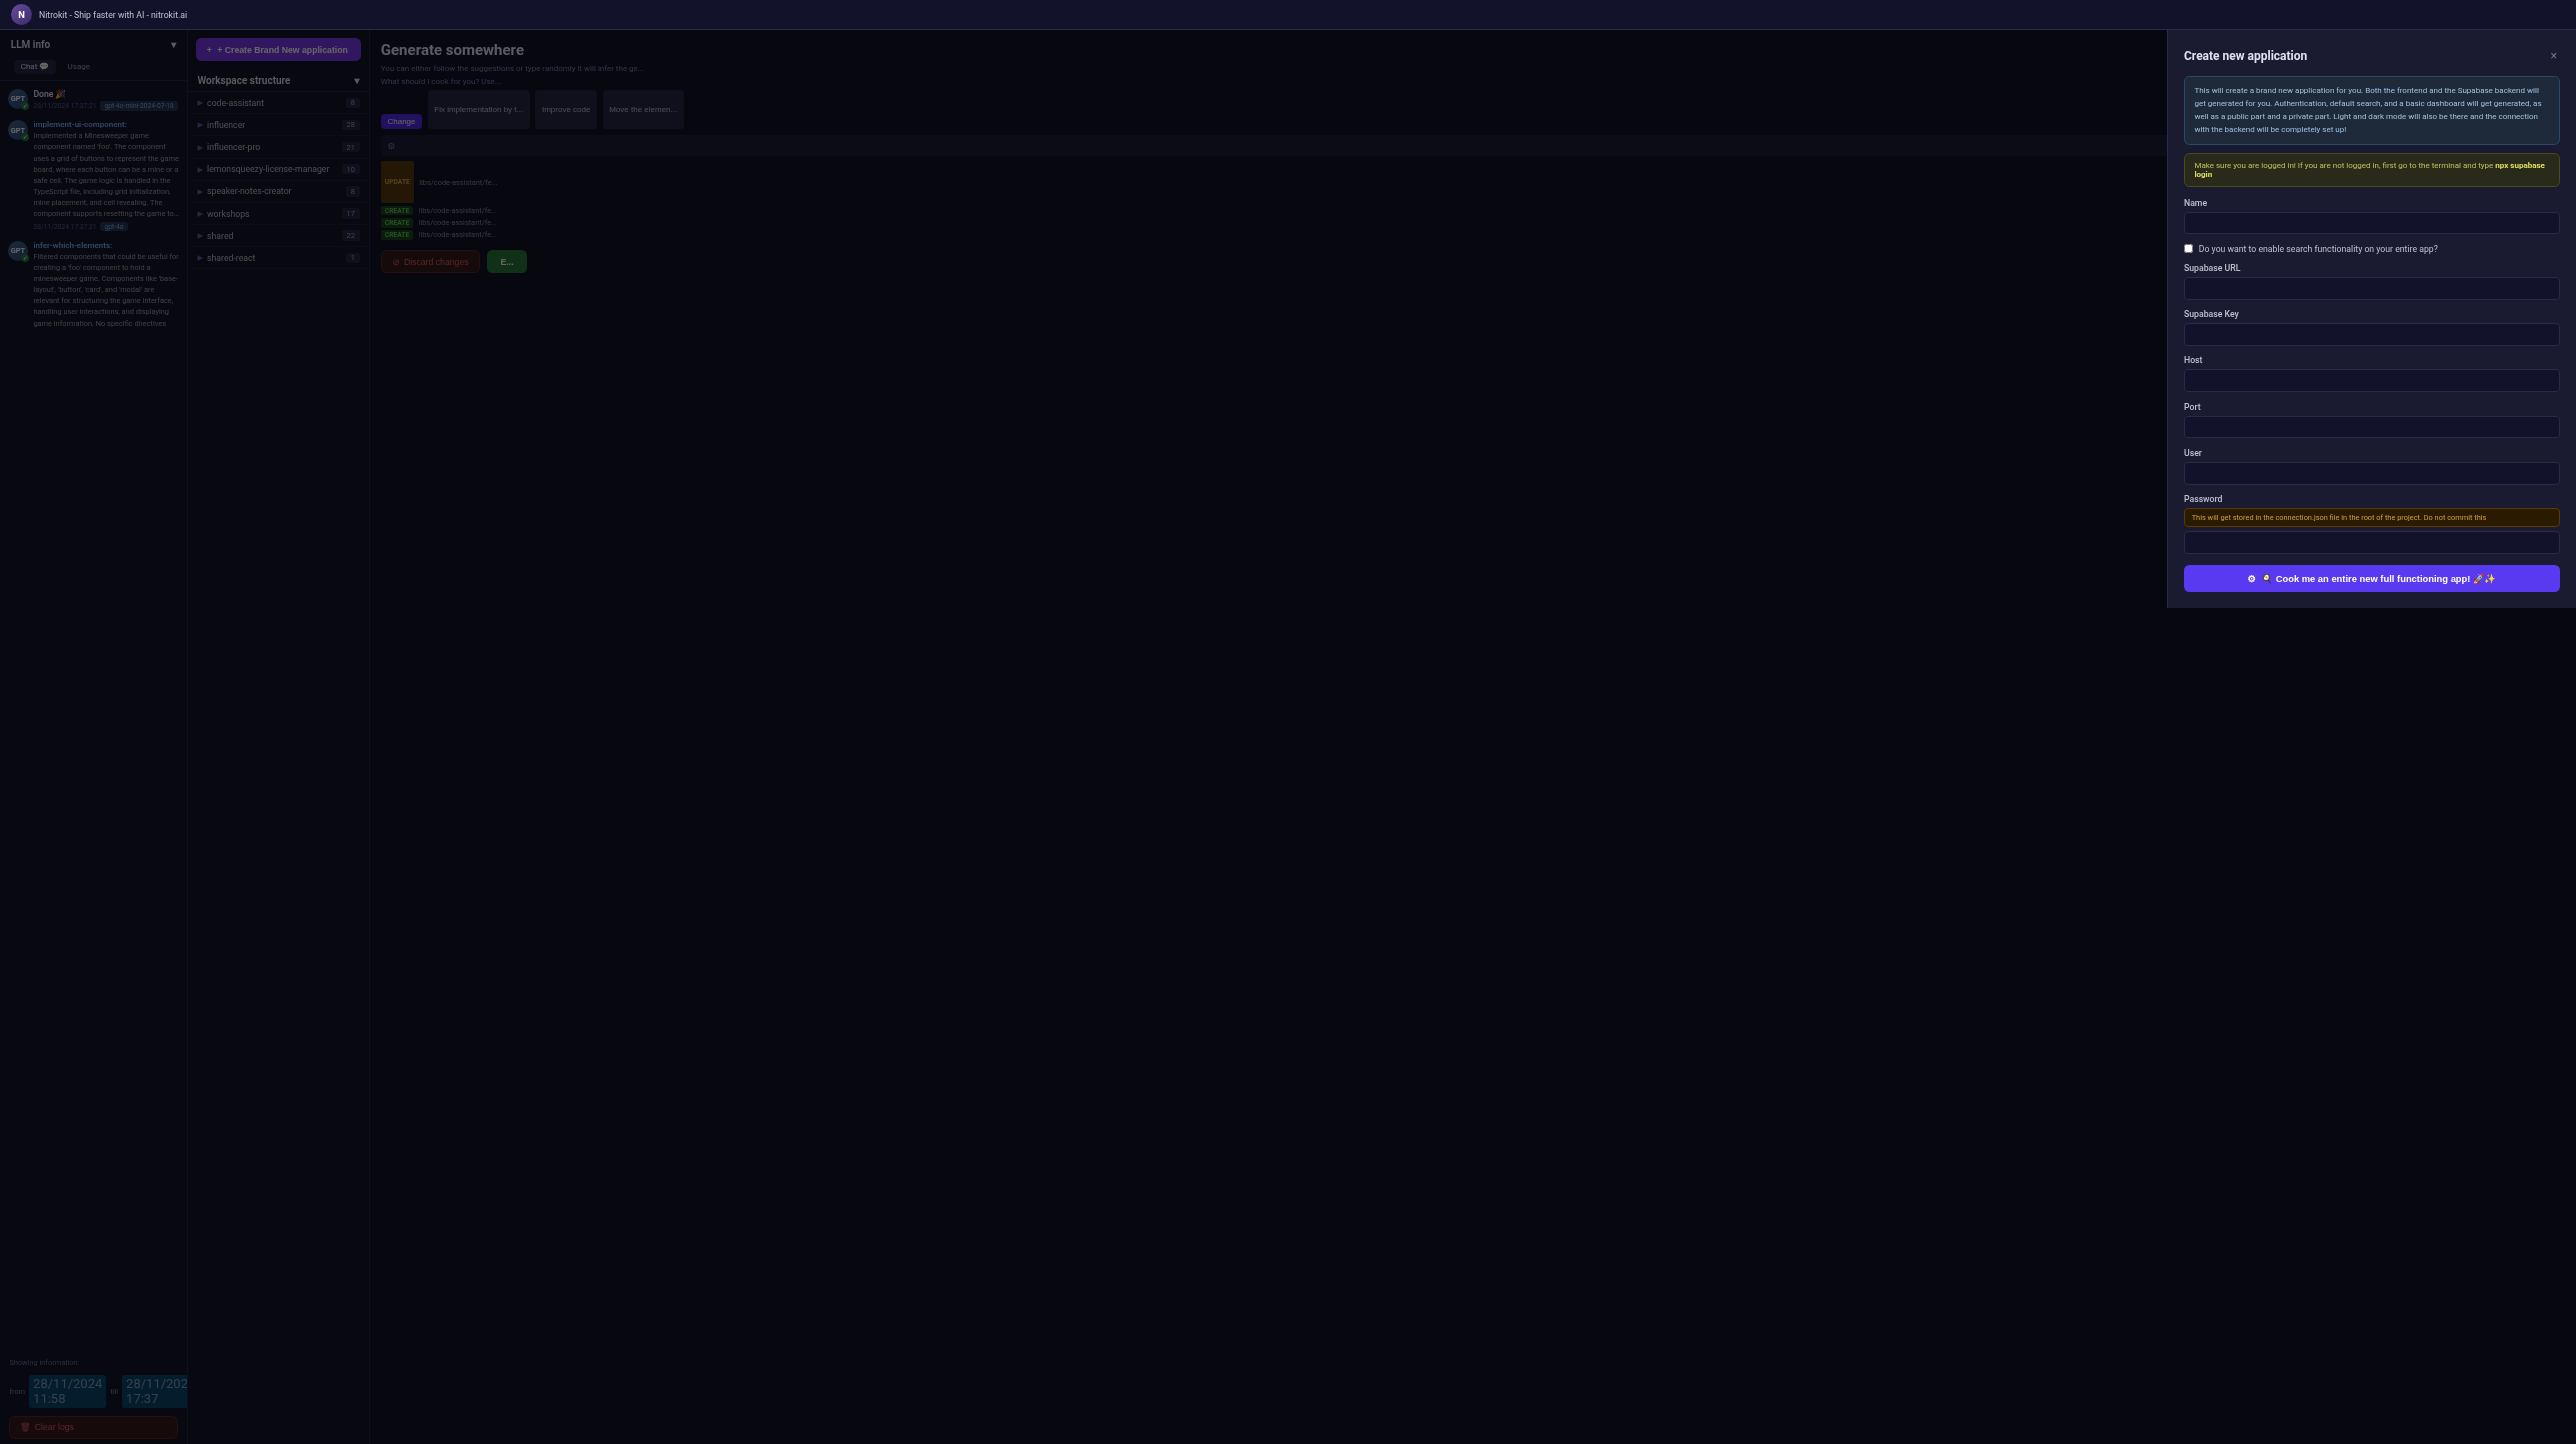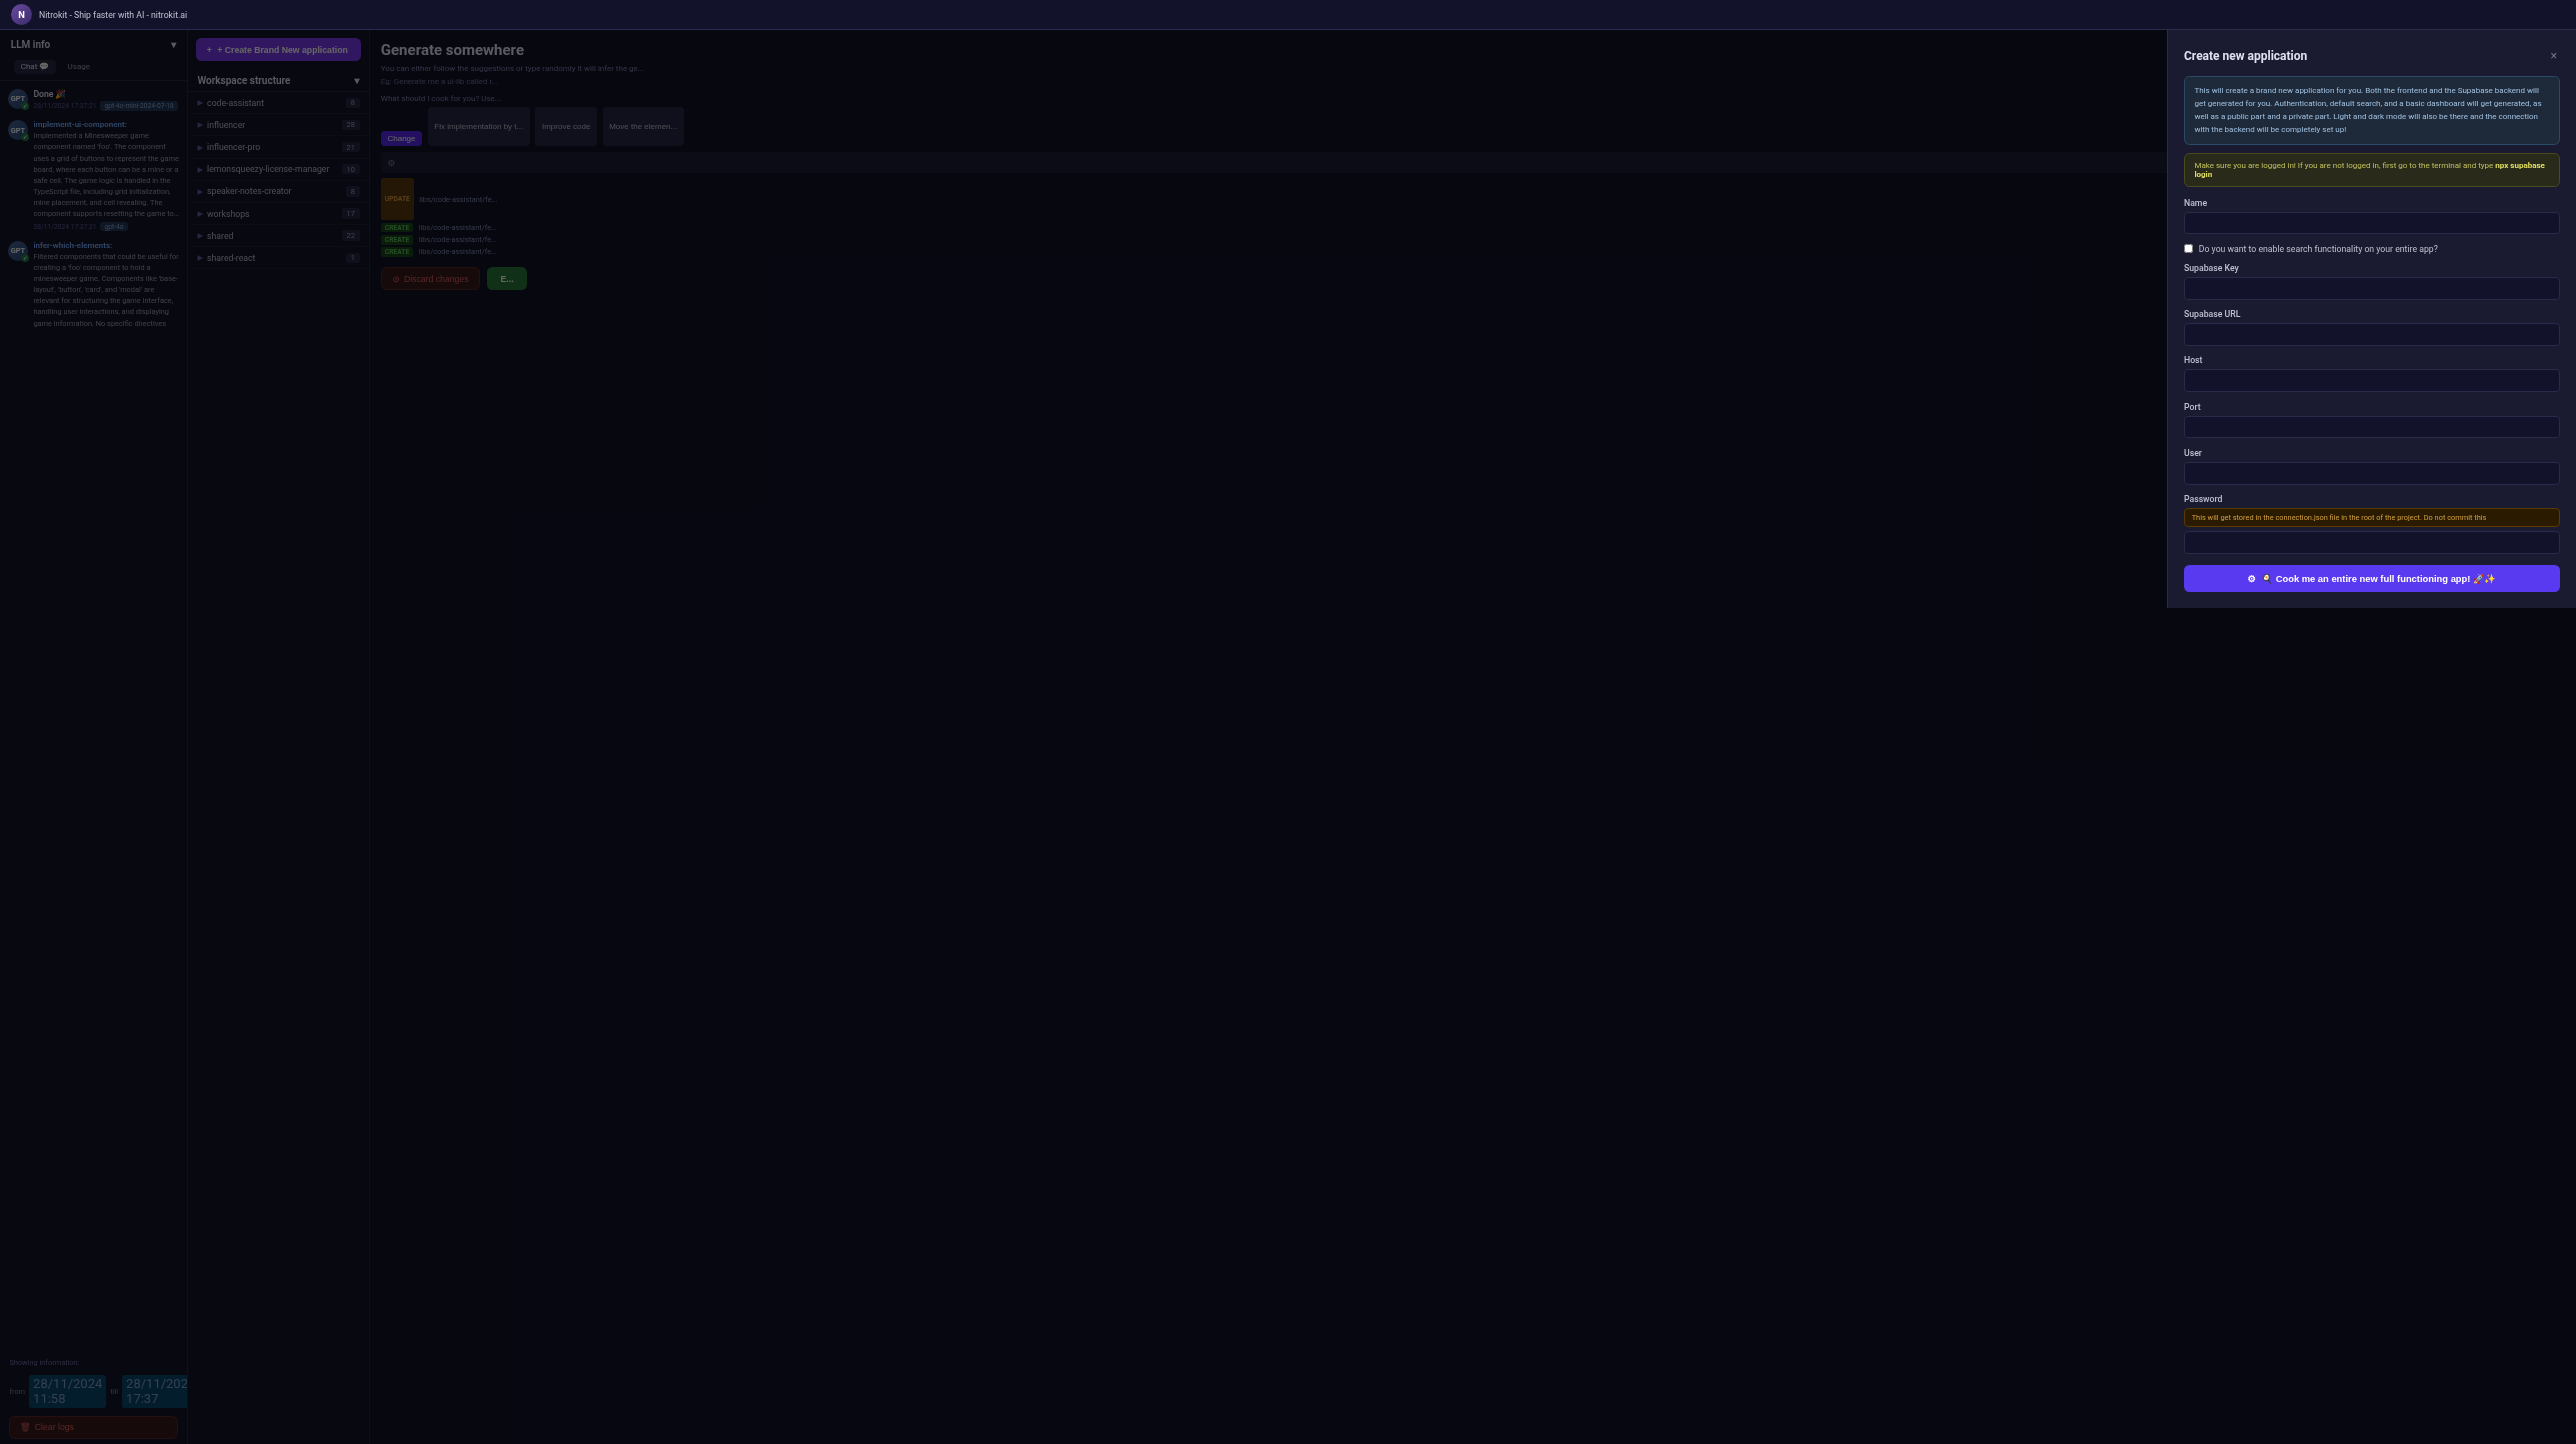--- a/index.html
+++ b/index.html
@@ -660,21 +660,20 @@
           <span>shared-react</span>
         </div>
         <span class="ws-count">1</span>
       </div>
     </div>
   </div>
 
   <div class="content-panel">
     <div class="generate-title">Generate somewhere</div>
     <div class="generate-subtitle">You can either follow the suggestions or type randomly it will infer the ge...</div>
-    <div class="cook-prompt">Eg: Generate me a ui-lib called r...</div>
     <div class="generate-subtitle">What should I cook for you? Use...</div>
 
     <div class="action-chips">
       <button class="chip purple">
         <span>Change</span>
       </button>
       <button class="chip dark">
         <span>Fix implementation by t...</span>
       </button>
       <button class="chip dark">
@@ -739,26 +738,26 @@
         <label class="form-label">Name</label>
         <input class="form-input" type="text" placeholder="" style="">
       </div>
 
       <div class="checkbox-row">
         <input type="checkbox" style="">
         <label>Do you want to enable search functionality on your entire app?</label>
       </div>
 
       <div class="form-group">
+        <label class="form-label">Supabase URL</label>
+        <input class="form-input" type="text" style="">
+      </div>
+
+      <div class="form-group">
         <label class="form-label">Supabase Key</label>
-        <input class="form-input" type="text" style="">
-      </div>
-
-      <div class="form-group">
-        <label class="form-label">Supabase URL</label>
         <input class="form-input" type="text" style="">
       </div>
 
       <div class="form-group">
         <label class="form-label">Host</label>
         <input class="form-input" type="text" style="">
       </div>
 
       <div class="form-group">
         <label class="form-label">Port</label>

